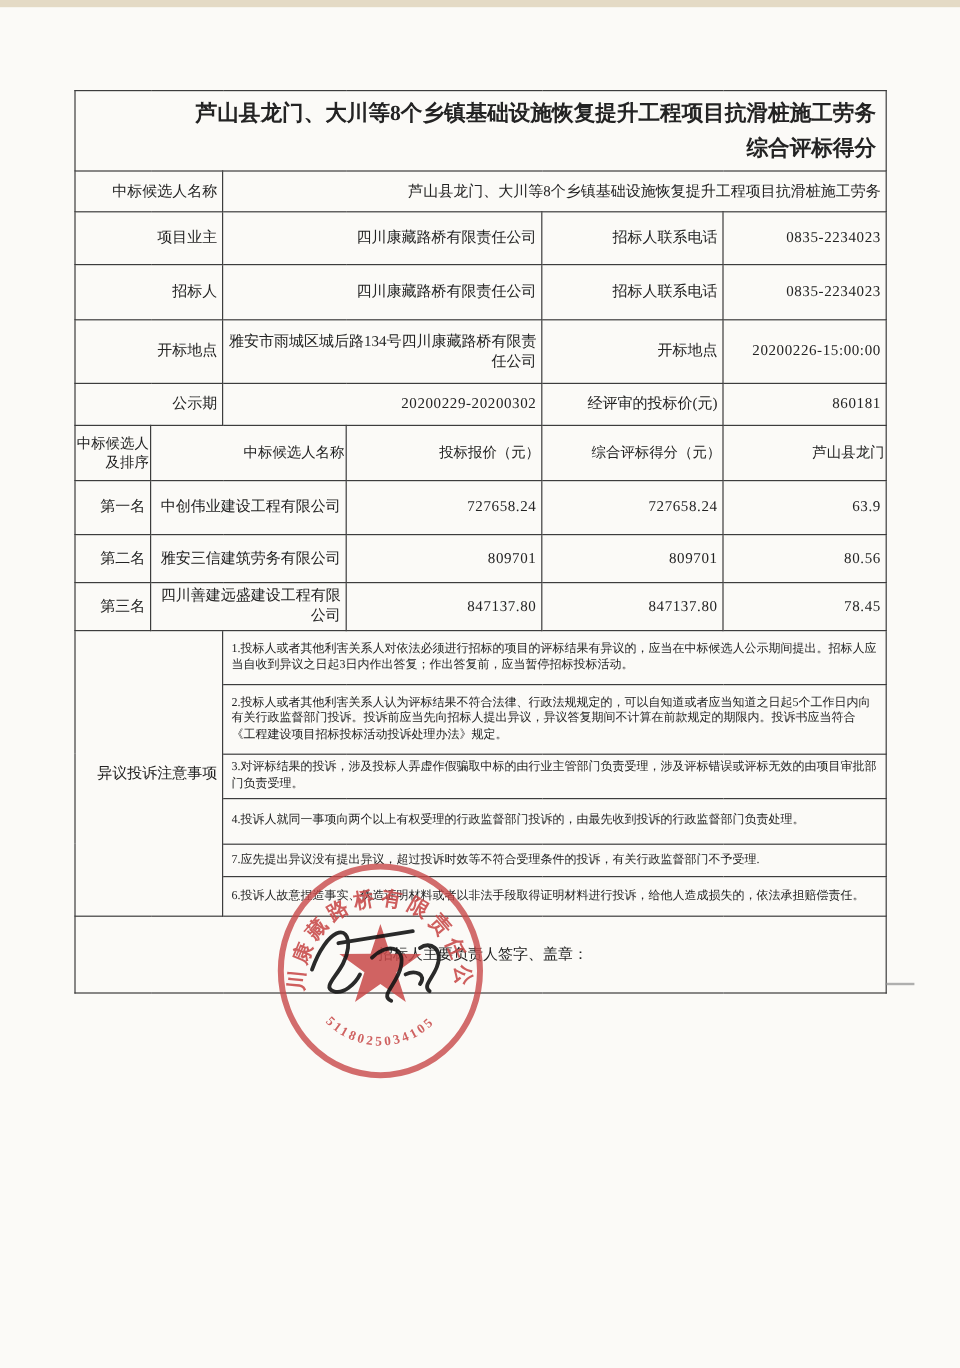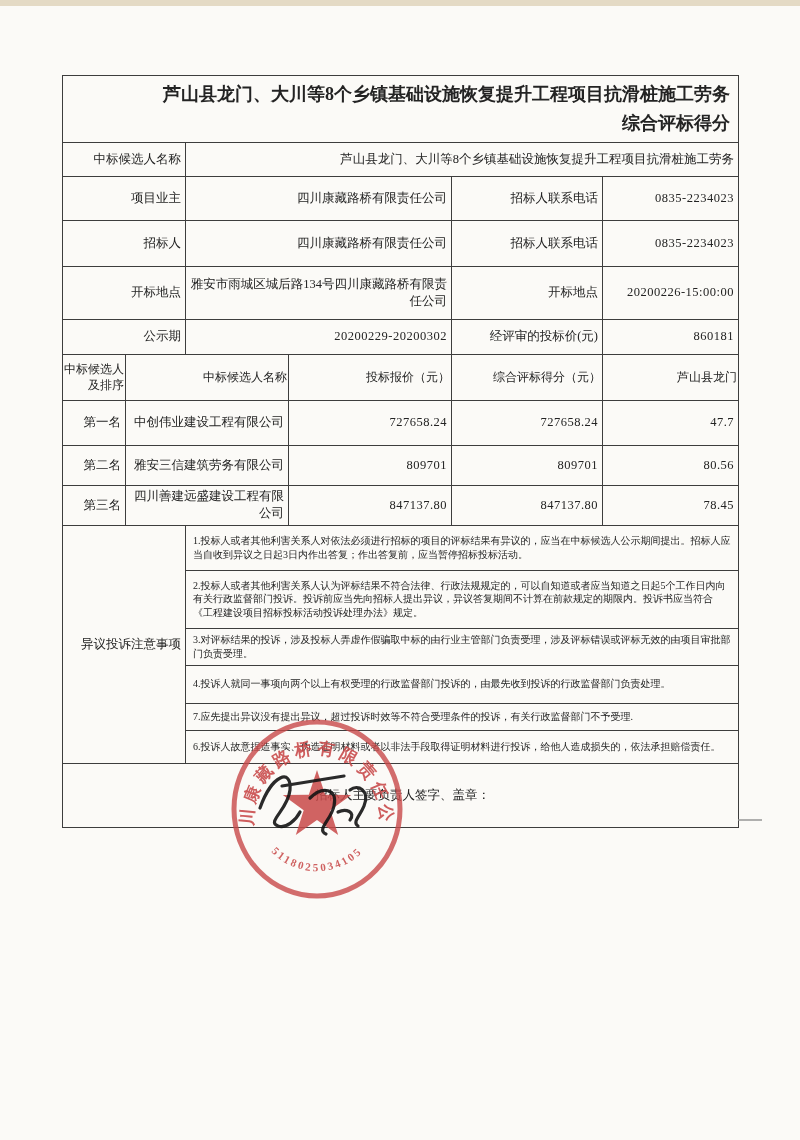--- a/index.html
+++ b/index.html
@@ -96,21 +96,21 @@
     <td class="hdr">投标报价（元）</td>
     <td class="hdr">综合评标得分（元）</td>
     <td class="hdr">芦山县龙门</td>
   </tr>
 
   <tr style="height:45px">
     <td>第一名</td>
     <td colspan="2">中创伟业建设工程有限公司</td>
     <td class="num">727658.24</td>
     <td class="num">727658.24</td>
-    <td class="num">47.7</td>
+    <td class="num">63.9</td>
   </tr>
 
   <tr style="height:40px">
     <td>第二名</td>
     <td colspan="2">雅安三信建筑劳务有限公司</td>
     <td class="num">809701</td>
     <td class="num">809701</td>
     <td class="num">80.56</td>
   </tr>
 

